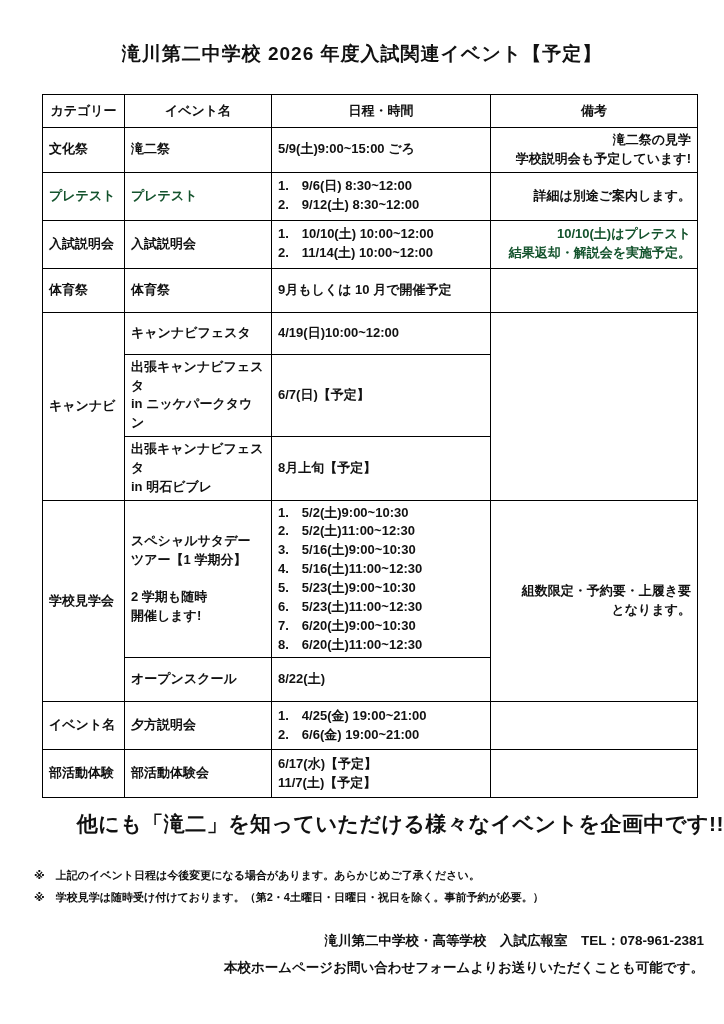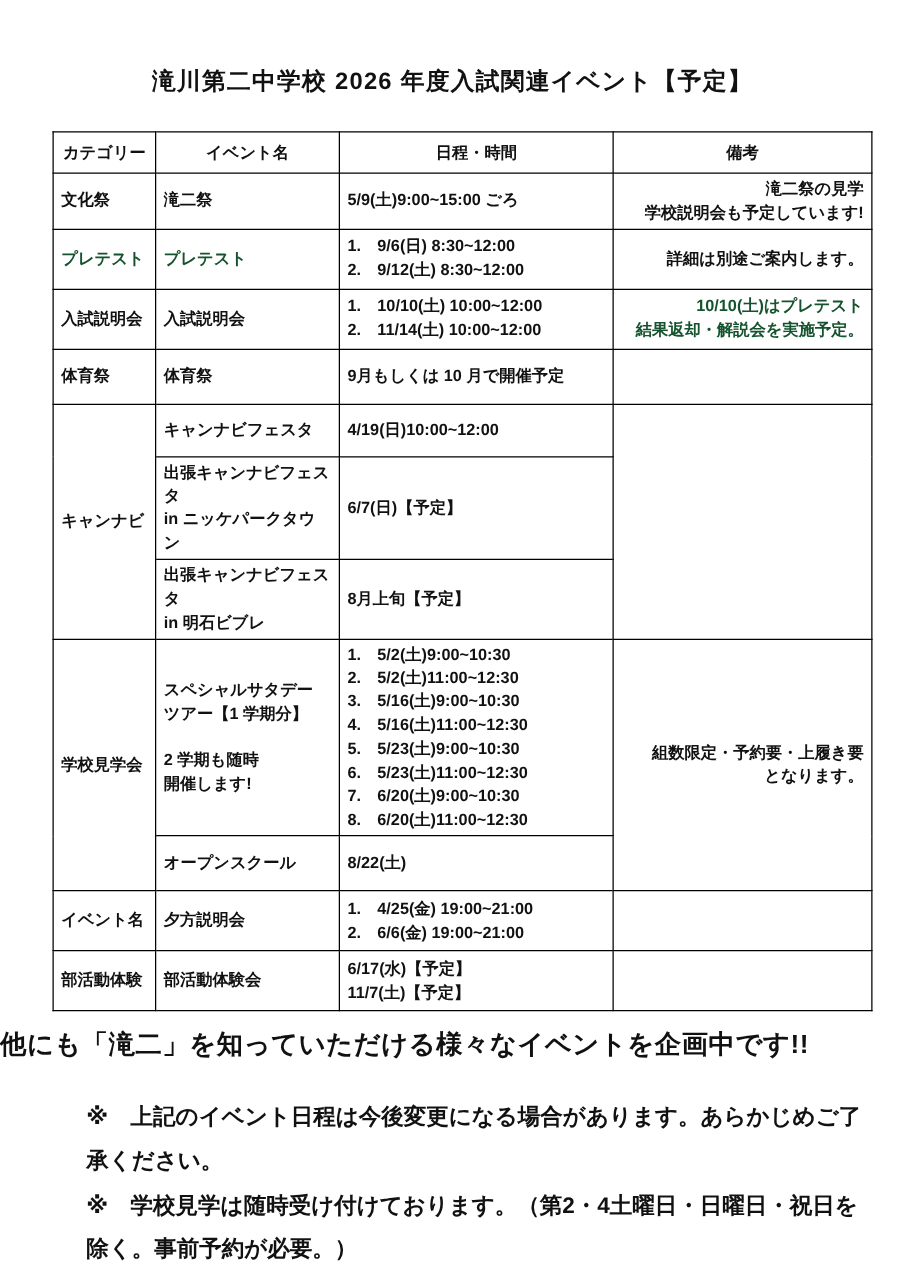--- a/index.html
+++ b/index.html
@@ -5,21 +5,21 @@
   html,body{margin:0;padding:0;background:#ffffff;}
   body{
     width:724px;height:1024px;
     font-family:"Liberation Sans","DejaVu Sans",sans-serif;
     color:#111111;
     -webkit-font-smoothing:antialiased;
   }
   .page{position:relative;width:724px;height:1024px;overflow:hidden;background:#ffffff;}
 
   .doc-title{
-    margin-top:52px;
+    margin-top:41px;
     text-align:center;
     font-size:19px;
     font-weight:bold;
     letter-spacing:1px;
   }
 
   table.event-table{
     border-collapse:collapse;
     table-layout:fixed;
     width:655px;
@@ -38,29 +38,30 @@
     text-align:center;
     font-weight:bold;
   }
   .cell-center{text-align:left;white-space:pre-line;}
   .cell-list{text-align:left;padding-left:15px;white-space:pre-line;}
   .cell-remark{text-align:right;padding-left:9px;white-space:pre-line;}
   .red{color:#14532d;}
 
   .slogan{
     margin-top:12px;
-    text-align:left;
+    text-align:right;
     font-size:21px;
     font-weight:bold;
     letter-spacing:0.5px;
+    margin-left:12px;
   }
 
   .notes{
-    margin:27px 20px 0 69px;
-    font-size:18px;
+    margin:27px 20px 0 34px;
+    font-size:11px;
     font-weight:bold;
     line-height:1.95;
   }
   .note-line{white-space:pre-line;}
 
   .contact{
     margin:20px 20px 0 0;
     text-align:right;
     font-size:13.5px;
     font-weight:bold;

